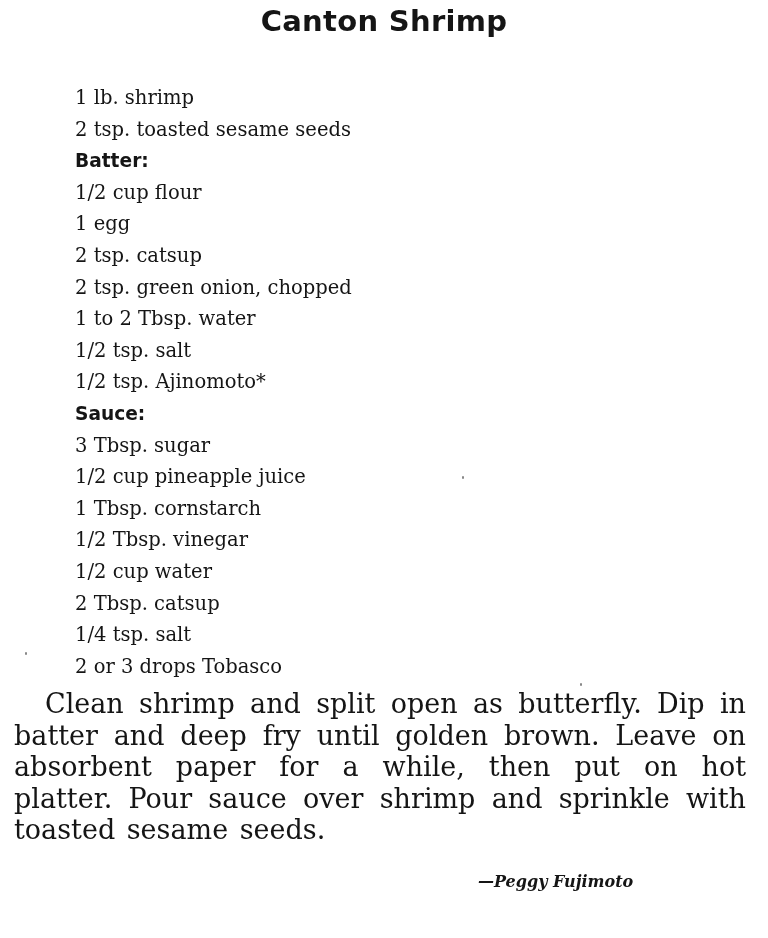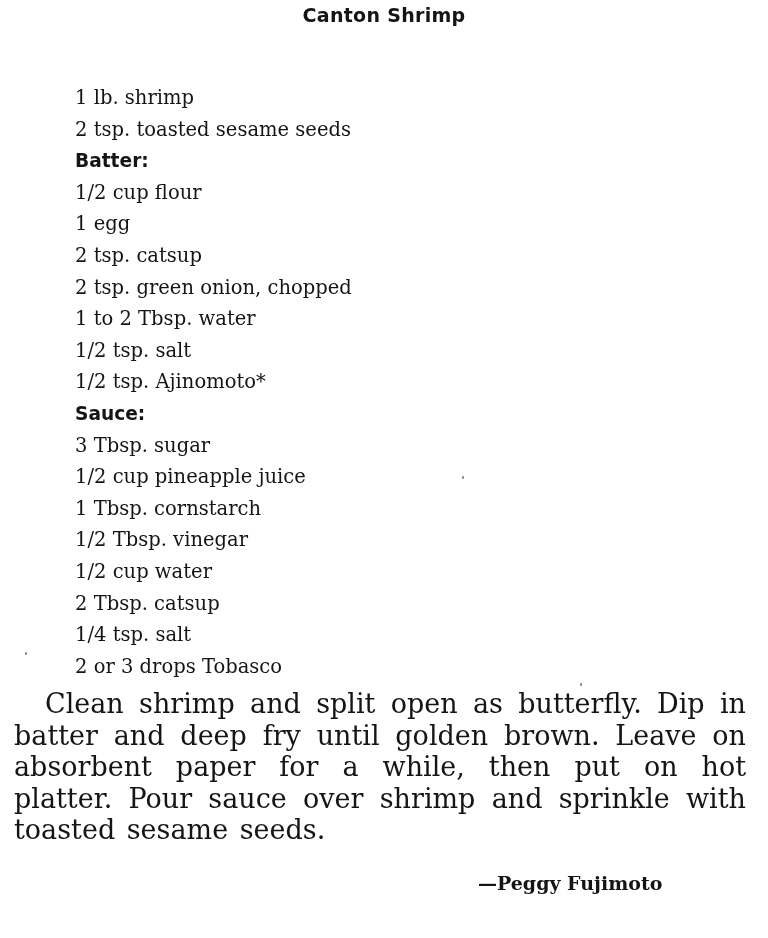--- a/index.html
+++ b/index.html
@@ -16,21 +16,21 @@
     font-family: "DejaVu Serif", "Liberation Serif", serif;
   }
   .title {
     position: absolute;
     left: 0;
     width: 768px;
     top: 4px;
     text-align: center;
     font-family: "DejaVu Sans", "Liberation Sans", sans-serif;
     font-weight: bold;
-    font-size: 19px;
+    font-size: 29px;
     letter-spacing: 0.3px;
     margin: 0;
   }
   .ingredients {
     position: absolute;
     left: 75px;
     top: 82px;
     margin: 0;
     padding: 0;
     list-style: none;
@@ -60,22 +60,23 @@
     text-indent: 31px;
     font-family: "DejaVu Serif", "Liberation Serif", serif;
     word-spacing: 3px;
   }
   .signature {
     position: absolute;
     left: 478px;
     top: 872px;
     font-family: "DejaVu Serif", "Liberation Serif", serif;
     font-weight: bold;
-    font-size: 19px;
+    font-size: 16px;
     margin: 0;
+    font-style: italic;
   }
   .speck {
     position: absolute;
     width: 2px;
     height: 3px;
     background: #888;
     border-radius: 1px;
   }
 </style>
 </head>

